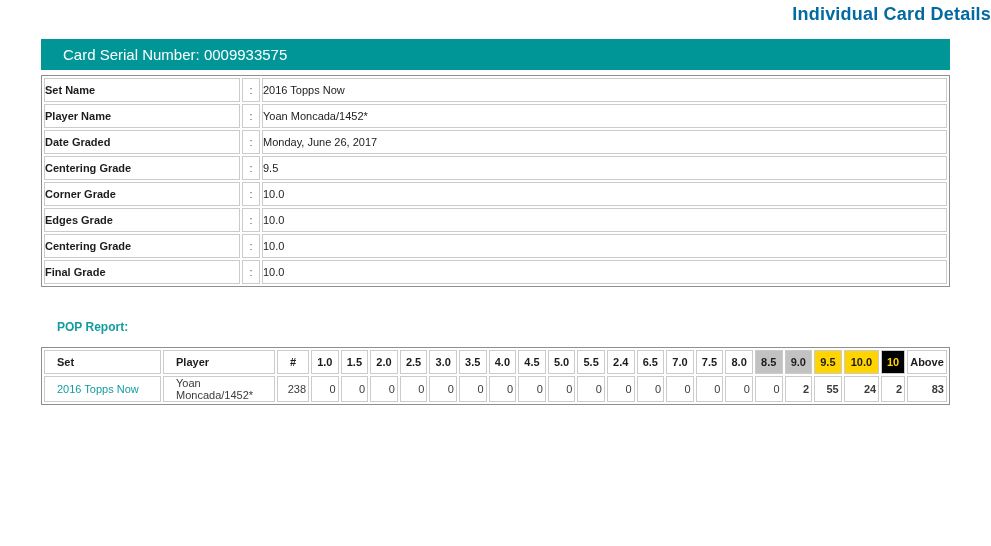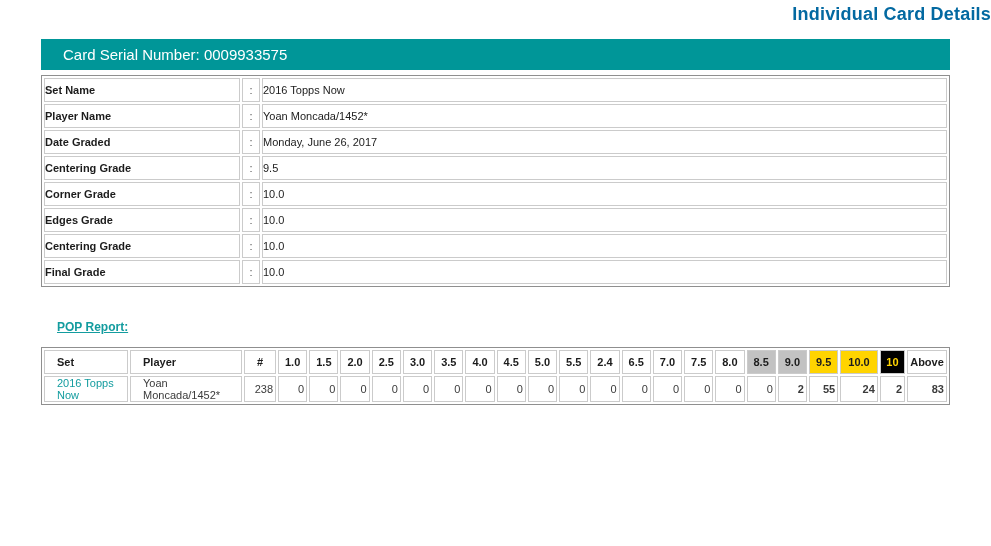--- a/index.html
+++ b/index.html
@@ -56,28 +56,27 @@
   .details-table td{height:24px;padding:0;}
   .d-label{width:196px;padding-left:21px;font-weight:bold;}
   .d-colon{width:18px;text-align:center;color:#555;}
   .d-value{padding-left:12px;}
   
   .pop-link-wrap{margin:30px 0 12px 16px;}
   .pop-link{
     color:var(--link_teal);
     font-weight:bold;
     font-size:12px;
-    text-decoration:underline;
     cursor:pointer;
   }
   
   .pop-table th{height:24px;font-weight:bold;text-align:center;padding:0 2px;}
   .pop-table td{height:24px;text-align:right;padding:0 2px;color:#3b3b3b;}
   .pop-table th.left,.pop-table td.left{text-align:left;padding-left:12px;}
-  .w-set{width:84px;}
+  .w-set{width:117px;}
   .w-player{width:112px;}
   .w-hash{width:32px;}
   .w-total{width:40px;}
   .h-gray{background:var(--gray_header);}
   .h-gold{background:var(--gold_header);}
   .h-black{background:var(--black_header_bg);color:var(--black_header_text);}
   .v-teal{color:var(--value_teal);font-weight:bold;}
   .set-link{color:var(--link_teal);cursor:pointer;}
 </style>
 </head>

